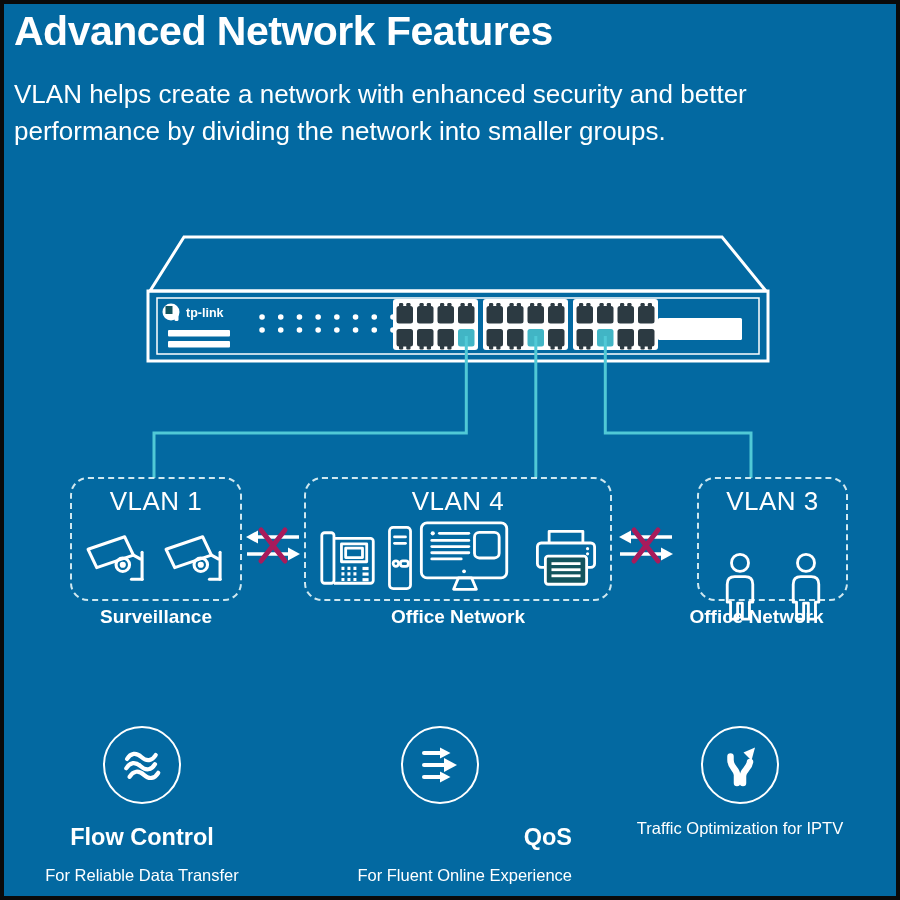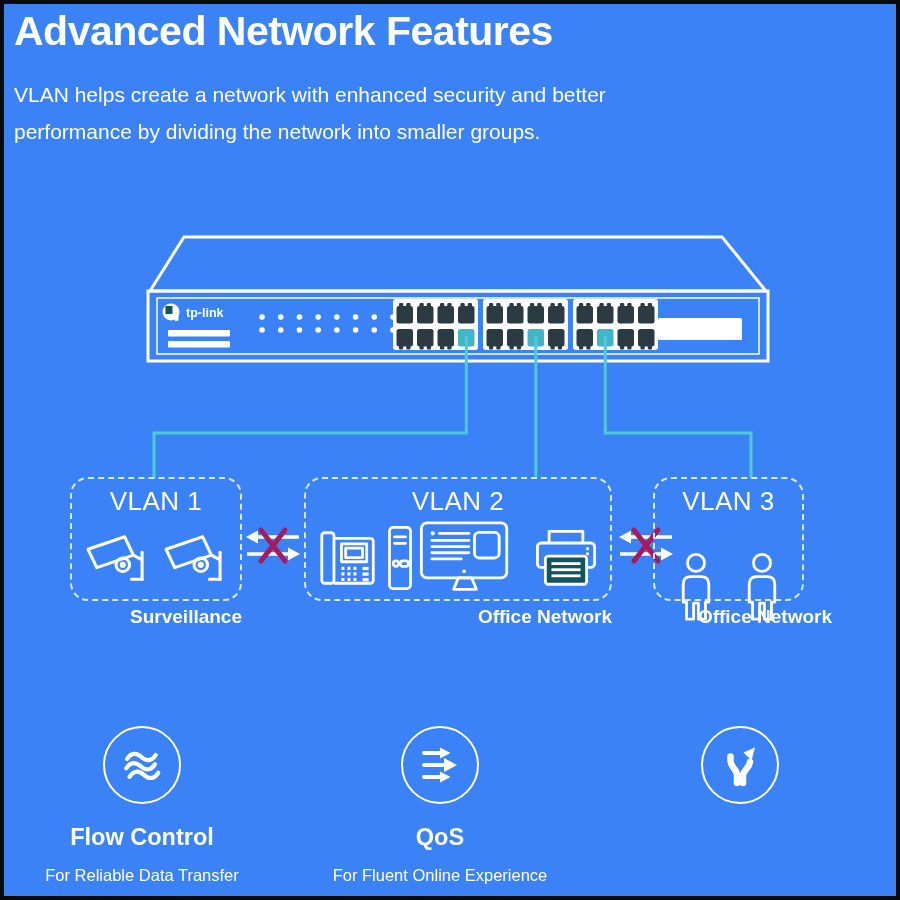--- a/index.html
+++ b/index.html
@@ -1,47 +1,47 @@
 <!DOCTYPE html>
 <html><head>
 <meta charset="utf-8">
 <style>
   html,body{margin:0;padding:0;background:#000;}
   .canvas{
     position:relative;width:900px;height:900px;overflow:hidden;
-    background:#3b82f6;
+    background:#0369a1;
     font-family:"Liberation Sans", sans-serif;
     color:#fff;
   }
   .frame{position:absolute;inset:0;border:4px solid #0A0A0A;pointer-events:none;z-index:50;}
   .title{
     position:absolute;left:14px;top:8px;margin:0;
     font-size:41px;font-weight:700;letter-spacing:-0.5px;color:#fff;
   }
-  .subtitle{position:absolute;left:14px;top:76px;width:880px;font-size:21px;font-weight:400;line-height:37px;color:#fff;}
+  .subtitle{position:absolute;left:14px;top:76px;width:880px;font-size:26px;font-weight:400;line-height:37px;color:#fff;}
   .diagram{position:absolute;left:0;top:0;}
   .vlan{
     position:absolute;top:477px;height:124px;box-sizing:border-box;
     border:2px dashed rgba(225,244,247,0.92);border-radius:18px;
     display:flex;flex-direction:column;align-items:center;
   }
   .vlan-label{font-size:26px;font-weight:500;margin-top:7px;letter-spacing:0.5px;color:#fff;text-align:center;}
   .vlan-icons{flex:1;display:flex;align-items:center;justify-content:center;}
   .vlan1{left:70px;width:172px;}
   .vlan2{left:304px;width:308px;}
-  .vlan3{left:653px;width:151px;gap:35px;}
-  .caption{position:absolute;top:606px;text-align:right;font-size:19px;font-weight:600;color:#fff;}
+  .vlan3{left:697px;width:151px;gap:35px;}
+  .caption{position:absolute;top:606px;text-align:center;font-size:19px;font-weight:600;color:#fff;}
   .cap1{left:70px;width:172px;}
   .cap2{left:304px;width:308px;}
   .cap3{left:681px;width:151px;}
   .cross{position:absolute;top:526px;}
   .cross-left{left:243px;}
   .cross-right{left:616px;}
   .feature{position:absolute;top:726px;width:264px;text-align:center;}
-  .f1{left:10px;} .f2{left:308px;} .f3{left:608px;}
+  .f1{left:10px;} .f2{left:308px;text-align:right;} .f3{left:608px;}
   .feat-circle{
     width:78px;height:78px;margin:0 auto;border:2.6px solid #fff;border-radius:50%;
     display:flex;align-items:center;justify-content:center;box-sizing:border-box;
   }
   .feat-title{margin-top:20px;font-size:23.5px;font-weight:700;color:#fff;}
   .feat-sub{margin-top:15px;font-size:16.5px;font-weight:400;color:#fff;}
   svg{display:block;}
 </style>
 </head>
 <body>
@@ -164,21 +164,21 @@
       <path d="M4,28 H46" stroke="#fff" stroke-width="3.5"></path>
       <polygon points="45,21.5 57,28 45,34.5" fill="#fff"></polygon>
     </g>
     <g stroke="#A81B5B" stroke-width="5" stroke-linecap="round" fill="none">
       <path d="M18,4 L42,35"></path>
         <path d="M42,4 L18,35"></path>
     </g>
   </svg>
 
   <div class="vlan vlan2">
-    <div class="vlan-label">VLAN 2</div>
+    <div class="vlan-label">VLAN 4</div>
     <div class="vlan-icons" style="gap:10px;">
       <svg width="58" height="58" viewBox="0 0 62 62">
         <g fill="none" stroke="#fff" stroke-width="3" stroke-linejoin="round">
           <rect x="3" y="4" width="13" height="54" rx="3"></rect>
           <path d="M16,10 H55 a3,3 0 0 1 3,3 V55 a3,3 0 0 1 -3,3 H16"></path>
           <rect x="24" y="16" width="27" height="19"></rect>
           <rect x="28.5" y="20.5" width="18" height="10"></rect>
           <line x1="24" y1="42" x2="42" y2="42" stroke-dasharray="3.2 3.2" stroke-width="3.4"></line>
           <line x1="24" y1="48" x2="42" y2="48" stroke-dasharray="3.2 3.2" stroke-width="3.4"></line>
           <line x1="24" y1="54" x2="42" y2="54" stroke-dasharray="3.2 3.2" stroke-width="3.4"></line>
@@ -292,14 +292,15 @@
   <div class="feature f3">
     <div class="feat-circle">
       <svg width="46" height="46" viewBox="0 0 46 46">
         <g fill="none" stroke="#fff" stroke-width="6.5" stroke-linecap="round">
           <path d="M20,41 V33 C20,27 13.5,26 13.5,18 V14.5"></path>
           <path d="M26,41 V34 C26,28 32,27 33,20"></path>
         </g>
         <polygon points="38,5.5 26.5,10.5 34.5,18.5" fill="#fff"></polygon>
       </svg>
     </div>
+    <div class="feat-sub">Traffic Optimization for IPTV</div>
   </div>
 </div>
 
 </body></html>

